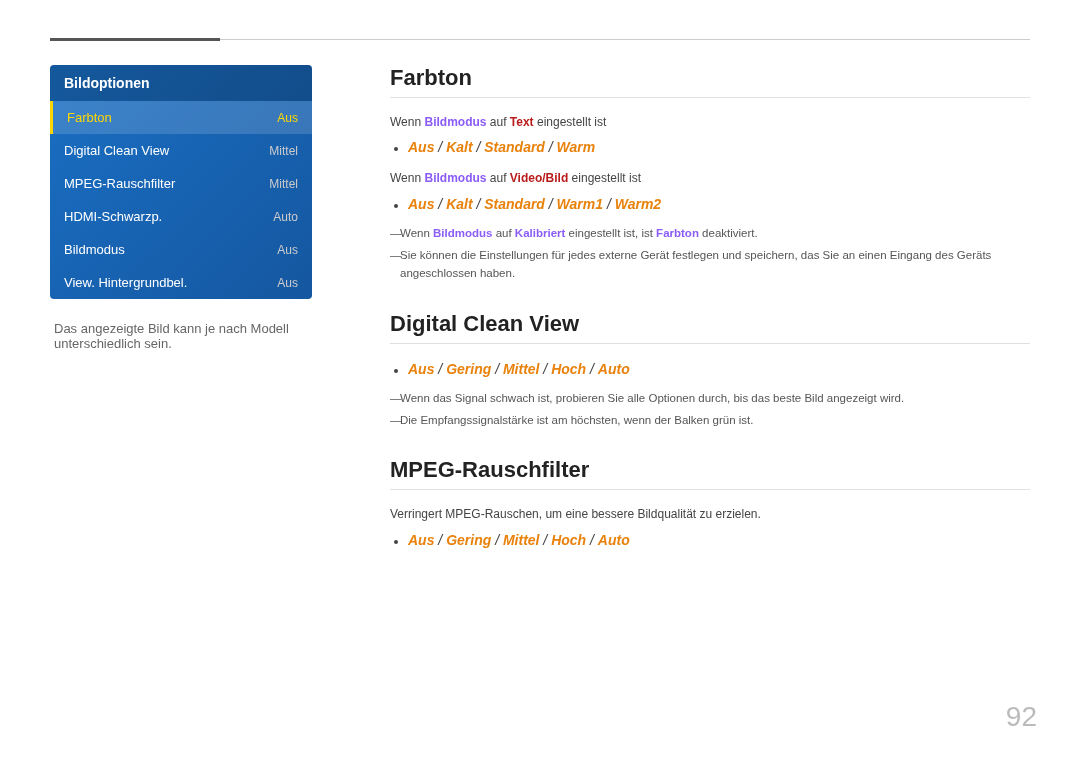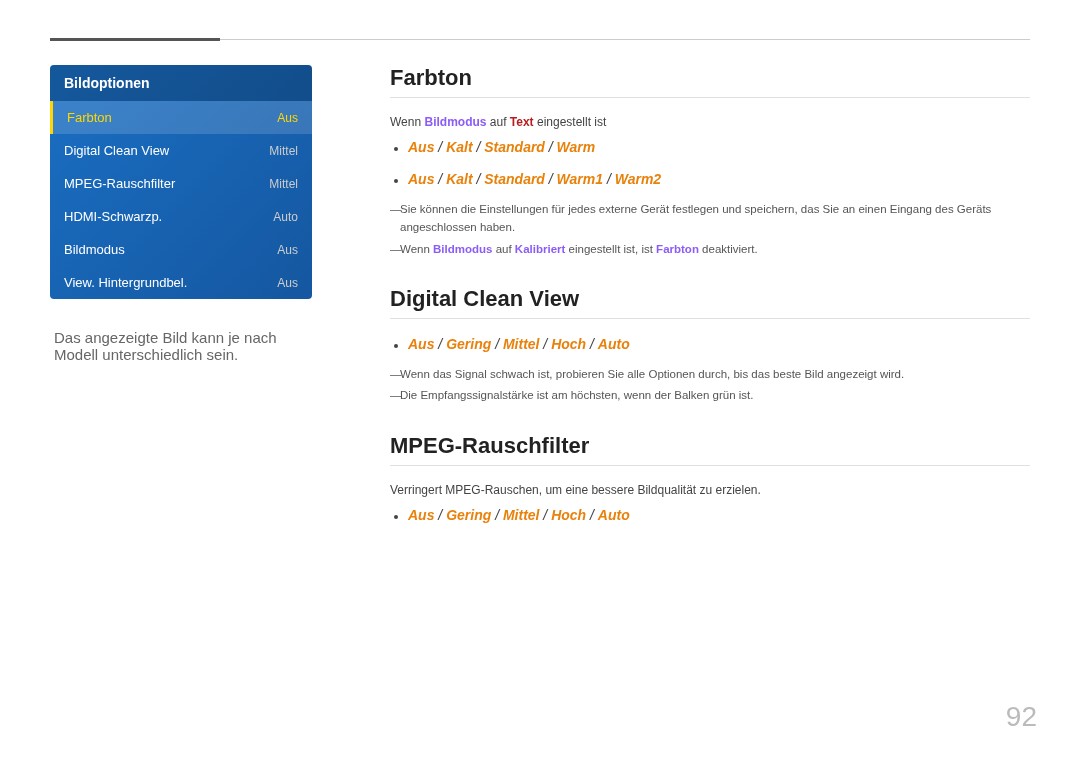--- a/index.html
+++ b/index.html
@@ -85,22 +85,22 @@
       color: #ffd700;
       font-size: 12px;
     }
 
     .menu-item:not(.active) .item-value {
       color: #ccc;
     }
 
     
     .left-note {
-      margin-top: 30px;
-      font-size: 15px;
+      margin-top: 22px;
+      font-size: 13px;
       color: #666;
       padding-left: 4px;
     }
 
     
     .right-content {
       position: absolute;
       top: 65px;
       left: 390px;
       right: 50px;
@@ -235,32 +235,35 @@
       <p>
         Wenn <span class="bold-blue">Bildmodus</span> auf <span class="bold-black">Text</span> eingestellt ist
       </p>
       <ul>
         <li>
           <span class="option-list">
             <span>Aus</span><span class="slash"> / </span><span>Kalt</span><span class="slash"> / </span><span>Standard</span><span class="slash"> / </span><span>Warm</span>
           </span>
         </li>
       </ul>
+      <p>
+        Wenn <span class="bold-blue">Bildmodus</span> auf <span class="bold-black">Video/Bild</span> eingestellt ist
+      </p>
       <ul>
         <li>
           <span class="option-list">
             <span>Aus</span><span class="slash"> / </span><span>Kalt</span><span class="slash"> / </span><span>Standard</span><span class="slash"> / </span><span>Warm1</span><span class="slash"> / </span><span>Warm2</span>
           </span>
         </li>
       </ul>
       <div class="note-line">
-        Sie können die Einstellungen für jedes externe Gerät festlegen und speichern, das Sie an einen Eingang des Geräts angeschlossen haben.
+        Wenn <span class="bold-blue">Bildmodus</span> auf <span class="bold-blue">Kalibriert</span> eingestellt ist, ist <span class="bold-blue">Farbton</span> deaktiviert.
       </div>
       <div class="note-line">
-        Wenn <span class="bold-blue">Bildmodus</span> auf <span class="bold-blue">Kalibriert</span> eingestellt ist, ist <span class="bold-blue">Farbton</span> deaktiviert.
+        Sie können die Einstellungen für jedes externe Gerät festlegen und speichern, das Sie an einen Eingang des Geräts angeschlossen haben.
       </div>
     </div>
   </div>
 
   <div class="section">
     <div class="section-title">Digital Clean View</div>
     <div class="section-body">
       <ul>
         <li>
           <span class="option-list">

